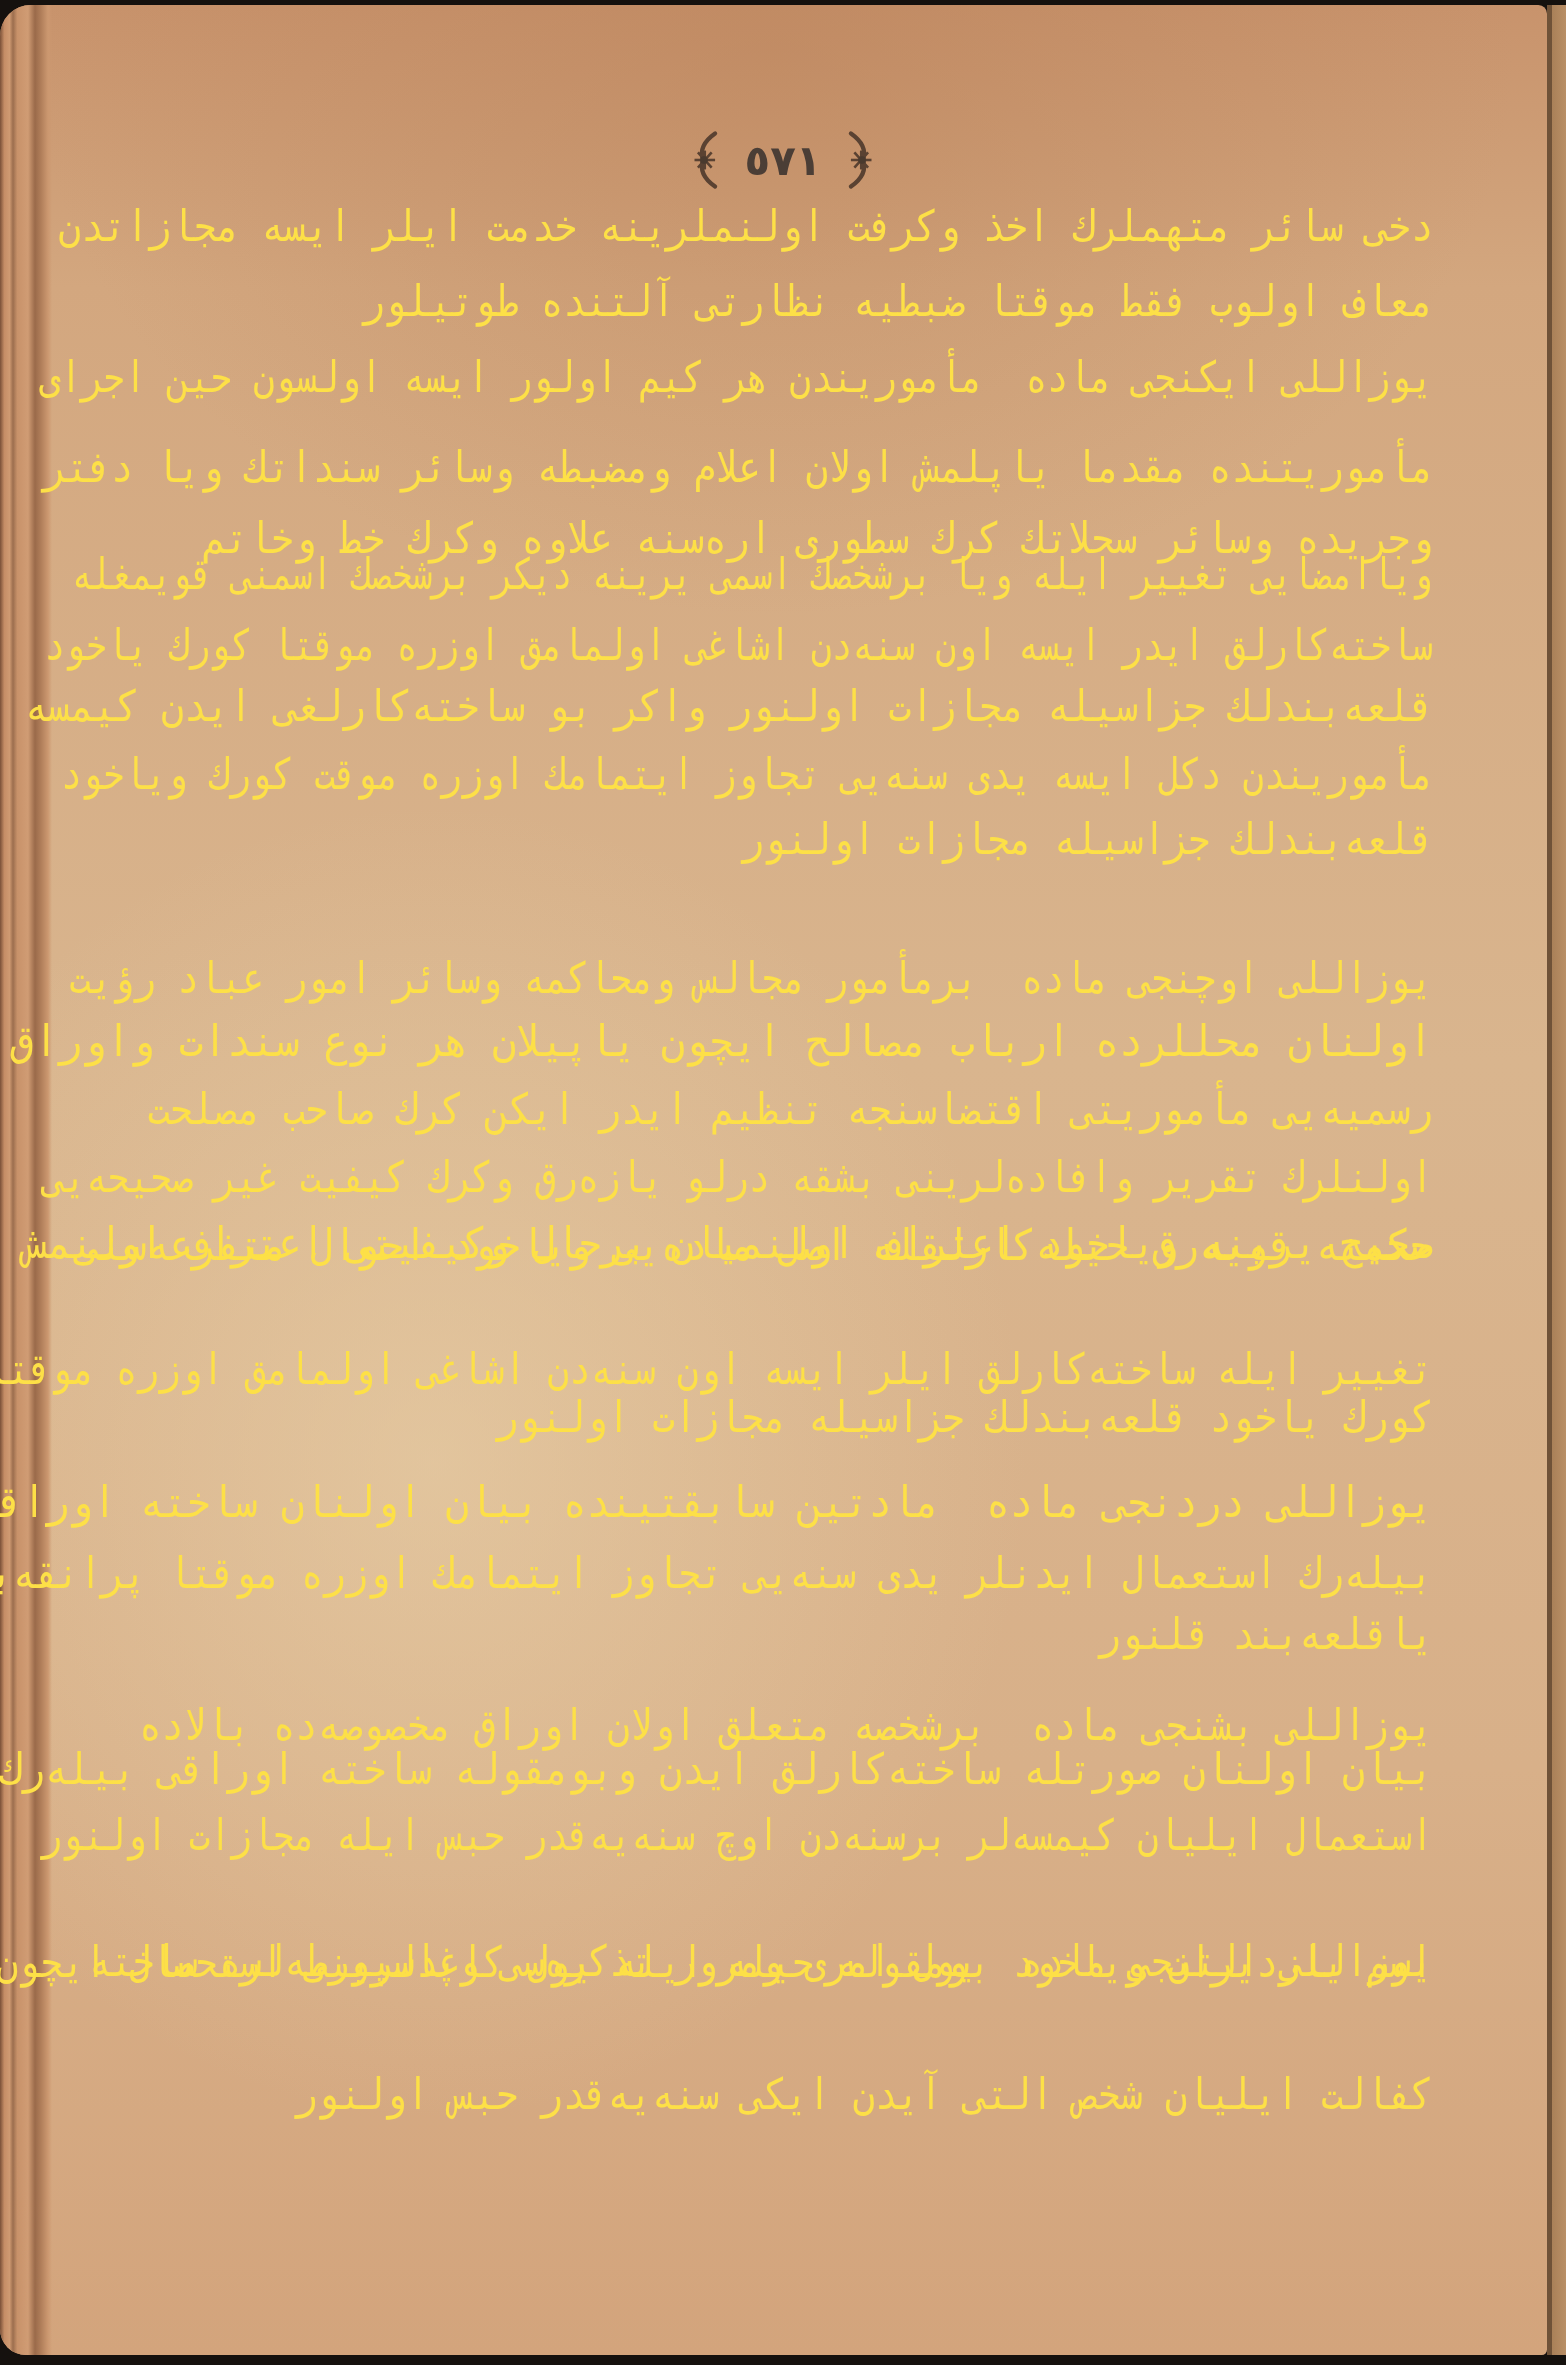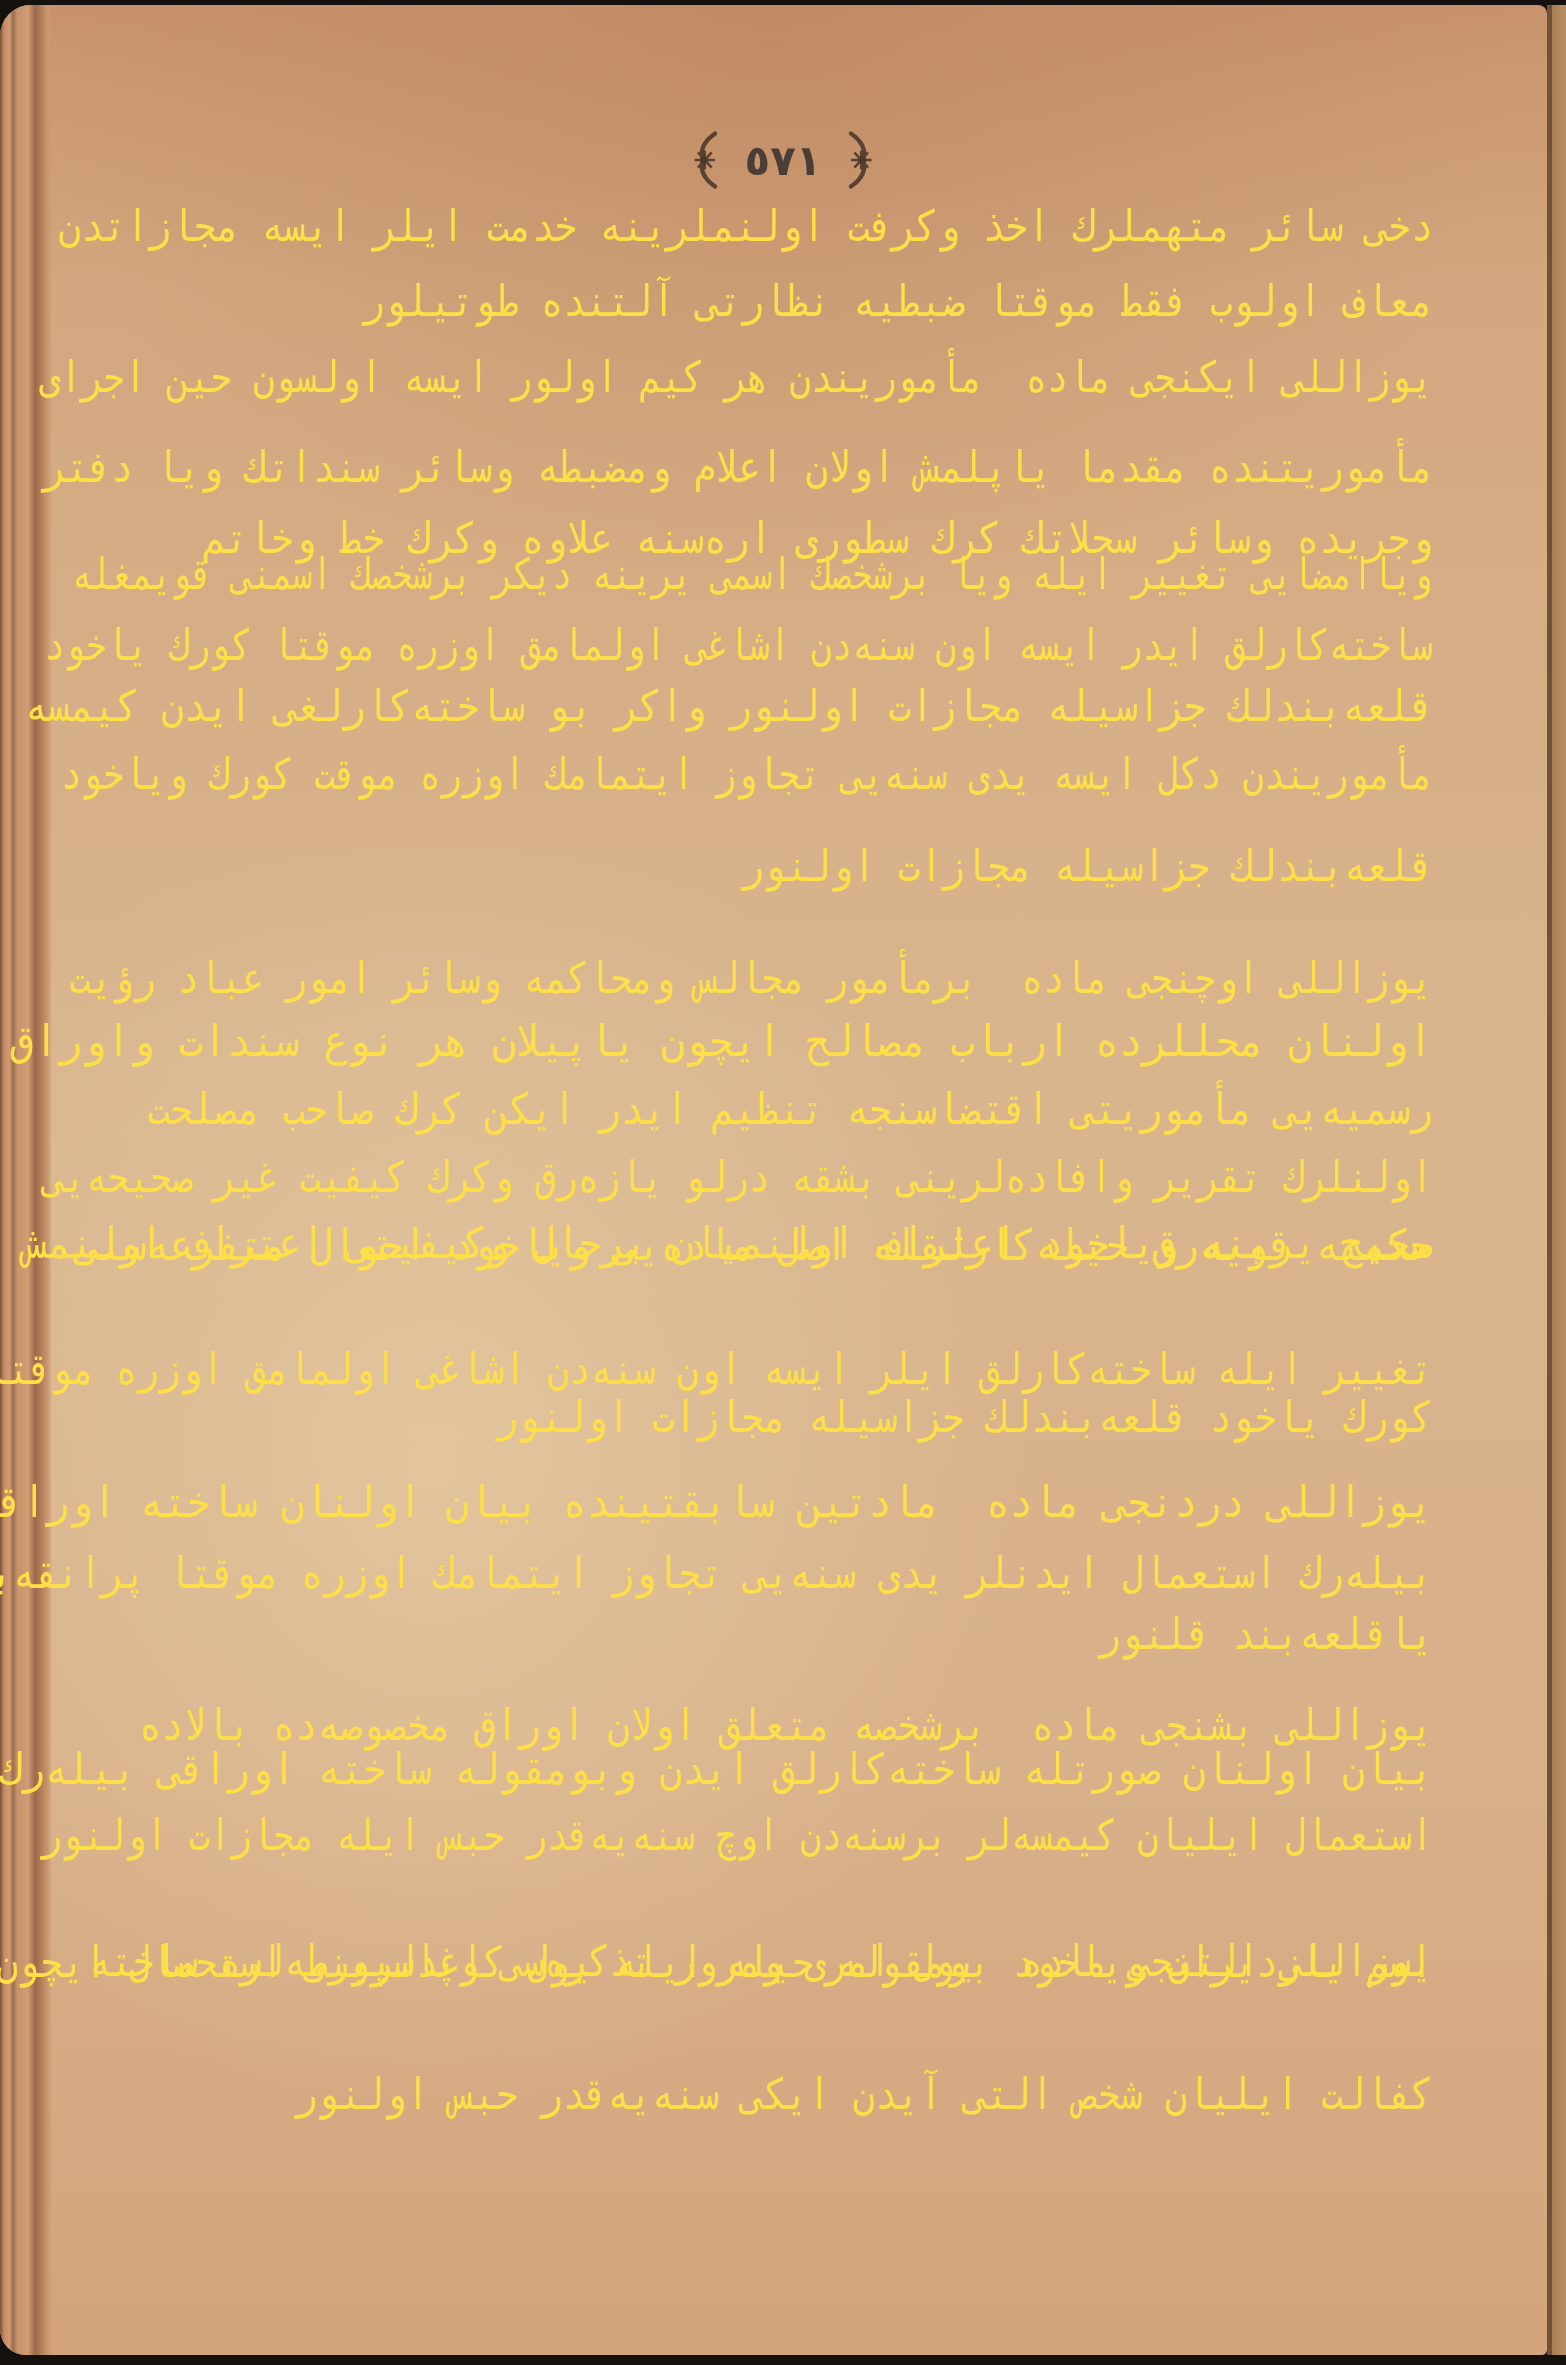--- a/index.html
+++ b/index.html
@@ -66,21 +66,21 @@
 <div class="ln full" style="top:193px"><span class="fit" style="transform: scaleX(0.871025);">دخی سائر متهملرك اخذ وكرفت اولنملرینه خدمت ایلر ایسه مجازاتدن</span></div>
 <div class="ln" style="top:268px"><span class="fit" style="transform: scaleX(0.861976);">معاف اولوب فقط موقتا ضبطیه نظارتی آلتنده طوتیلور</span></div>
 
 <div class="ln full" style="top:344px"><span class="fit" style="transform: scaleX(0.828855);"><span class="head">یوزاللی ایكنجی ماده</span><span class="gap"></span><span>مأموریندن هر كیم اولور ایسه اولسون حین اجرای</span></span></div>
 <div class="ln full" style="top:434px"><span class="fit" style="transform: scaleX(0.86608);">مأموریتنده مقدما یاپلمش اولان اعلام ومضبطه وسائر سنداتك ویا دفتر</span></div>
 <div class="ln full" style="top:505px"><span class="fit" style="transform: scaleX(0.880763);">وجریده وسائر سجلاتك كرك سطوری اره‌سنه علاوه وكرك خط وخاتم</span></div>
 <div class="ln full" style="top:541px"><span class="fit" style="transform: scaleX(0.77323);">ویاامضایی تغییر ایله ویا برشخصك اسمی یرینه دیكر برشخصك اسمنی قویمغله</span></div>
 <div class="ln full" style="top:612px"><span class="fit" style="transform: scaleX(0.800685);">ساخته‌كارلق ایدر ایسه اون سنه‌دن اشاغی اولمامق اوزره موقتا كورك یاخود</span></div>
 <div class="ln full" style="top:673px"><span class="fit" style="transform: scaleX(0.877787);">قلعه‌بندلك جزاسیله مجازات اولنور واكر بو ساخته‌كارلغی ایدن كیمسه</span></div>
 <div class="ln full" style="top:741px"><span class="fit" style="transform: scaleX(0.815705);">مأموریندن دكل ایسه یدی سنه‌یی تجاوز ایتمامك اوزره موقت كورك ویاخود</span></div>
-<div class="ln" style="top:833px"><span class="fit" style="transform: scaleX(0.861976);">قلعه‌بندلك جزاسیله مجازات اولنور</span></div>
+<div class="ln" style="top:806px"><span class="fit" style="transform: scaleX(0.861976);">قلعه‌بندلك جزاسیله مجازات اولنور</span></div>
 
 <div class="ln full" style="top:945px"><span class="fit" style="transform: scaleX(0.836065);"><span class="head">یوزاللی اوچنجی ماده</span><span class="gap"></span><span>برمأمور مجالس ومحاكمه وسائر امور عباد رؤیت</span></span></div>
 <div class="ln full" style="top:1008px"><span class="fit" style="transform: scaleX(0.931875);">اولنان محللرده ارباب مصالح ایچون یاپیلان هر نوع سندات واوراق</span></div>
 <div class="ln full" style="top:1076px"><span class="fit" style="transform: scaleX(0.871579);">رسمیه‌یی مأموریتی اقتضاسنجه تنظیم ایدر ایكن كرك صاحب مصلحت</span></div>
 <div class="ln full" style="top:1144px"><span class="fit" style="transform: scaleX(0.826261);">اولنلرك تقریر وافاده‌لرینی بشقه درلو یازه‌رق وكرك كیفیت غیر صحیحه‌یی</span></div>
 <div class="ln full" style="top:1210px"><span class="fit" style="transform: scaleX(0.891871);">صحیح یرینه ویاخود اعتراف اولنمیان برحال وكیفیتی اعتراف اولنمش</span></div>
 <div class="ln full" style="top:1212px"><span class="fit" style="transform: scaleX(0.904002);">حكمنه قویه‌رق حیله‌كارلقله اصل ماده‌یی ویاخود احوال متفرعه‌سنی</span></div>
 <div class="ln full" style="top:1336px"><span class="fit" style="transform: scaleX(0.834257);">تغییر ایله ساخته‌كارلق ایلر ایسه اون سنه‌دن اشاغی اولمامق اوزره موقتا</span></div>
 <div class="ln" style="top:1384px"><span class="fit" style="transform: scaleX(0.861976);">كورك یاخود قلعه‌بندلك جزاسیله مجازات اولنور</span></div>
 

